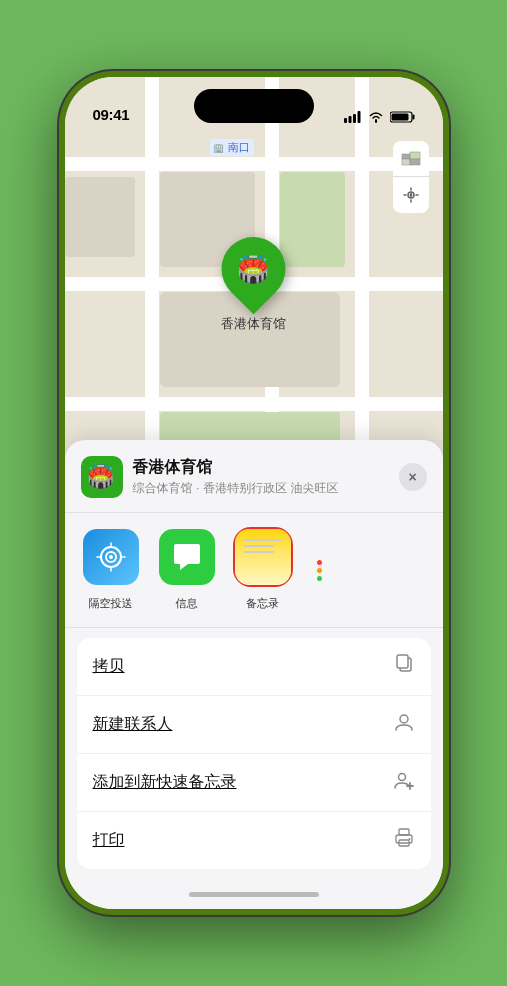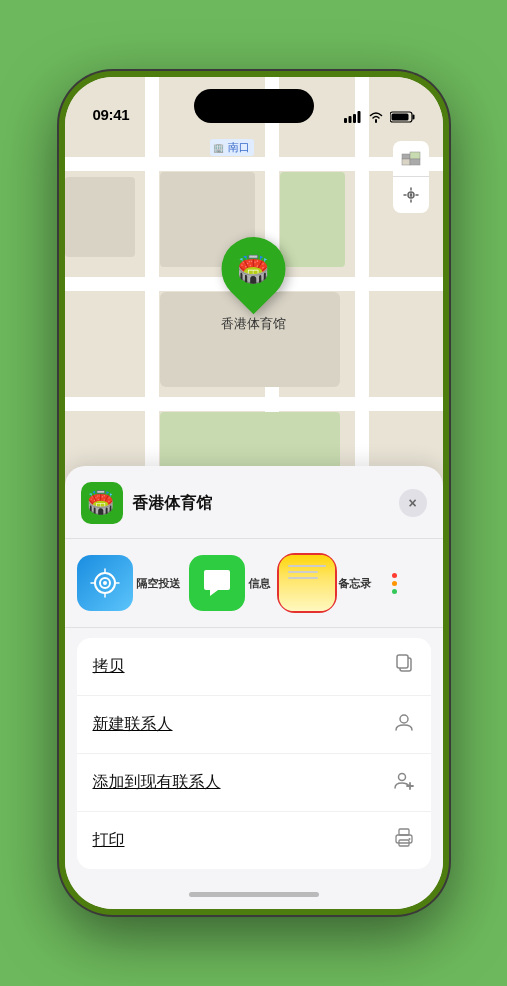--- a/index.html
+++ b/index.html
@@ -224,26 +224,25 @@
     
     .share-apps {
       display: flex;
       padding: 16px 12px;
       gap: 8px;
       overflow-x: auto;
       border-bottom: 1px solid #e0e0e0;
     }
     .share-app {
       display: flex;
-      flex-direction: row;
-      align-items: center;
-      gap: 4px;
+      flex-direction: column;
+      align-items: center;
+      gap: 11px;
       min-width: 68px;
       cursor: pointer;
-      font-weight: bold;
     }
     .share-app-icon {
       width: 56px;
       height: 56px;
       border-radius: 14px;
       display: flex;
       align-items: center;
       justify-content: center;
       font-size: 28px;
       position: relative;
@@ -403,20 +402,21 @@
         <div class="pin-label">香港体育馆</div>
       </div>
     </div>
 
     <div class="bottom-sheet">
 
       <div class="location-header">
         <div class="location-icon">🏟️</div>
         <div class="location-info">
           <div class="location-name">香港体育馆</div>
+          <div class="location-subtitle">综合体育馆 · 香港特别行政区 油尖旺区</div>
         </div>
         <div class="close-btn">×</div>
       </div>
 
       <div class="share-apps">
 
         <div class="share-app">
           <div class="share-app-icon airdrop">
             <svg width="32" height="32" viewBox="0 0 32 32">
               <circle cx="16" cy="16" r="10" fill="none" stroke="white" stroke-width="2"></circle>
@@ -476,21 +476,21 @@
           <span class="action-item-text">新建联系人</span>
           <span class="action-item-icon">
             <svg width="22" height="22" viewBox="0 0 22 22">
               <circle cx="11" cy="8" r="4" stroke="#888" stroke-width="1.5" fill="none"></circle>
               <path d="M3 19 Q3 14 11 14 Q19 14 19 19" stroke="#888" stroke-width="1.5" fill="none" stroke-linecap="round"></path>
             </svg>
           </span>
         </div>
 
         <div class="action-item">
-          <span class="action-item-text">添加到现有联系人</span>
+          <span class="action-item-text">添加到新快速备忘录</span>
           <span class="action-item-icon">
             <svg width="22" height="22" viewBox="0 0 22 22">
               <circle cx="9" cy="8" r="3.5" stroke="#888" stroke-width="1.5" fill="none"></circle>
               <path d="M2 19 Q2 14 9 14 Q14 14 16 17" stroke="#888" stroke-width="1.5" fill="none" stroke-linecap="round"></path>
               <path d="M17 14 L17 20 M14 17 L20 17" stroke="#888" stroke-width="1.8" stroke-linecap="round"></path>
             </svg>
           </span>
         </div>
 
 

